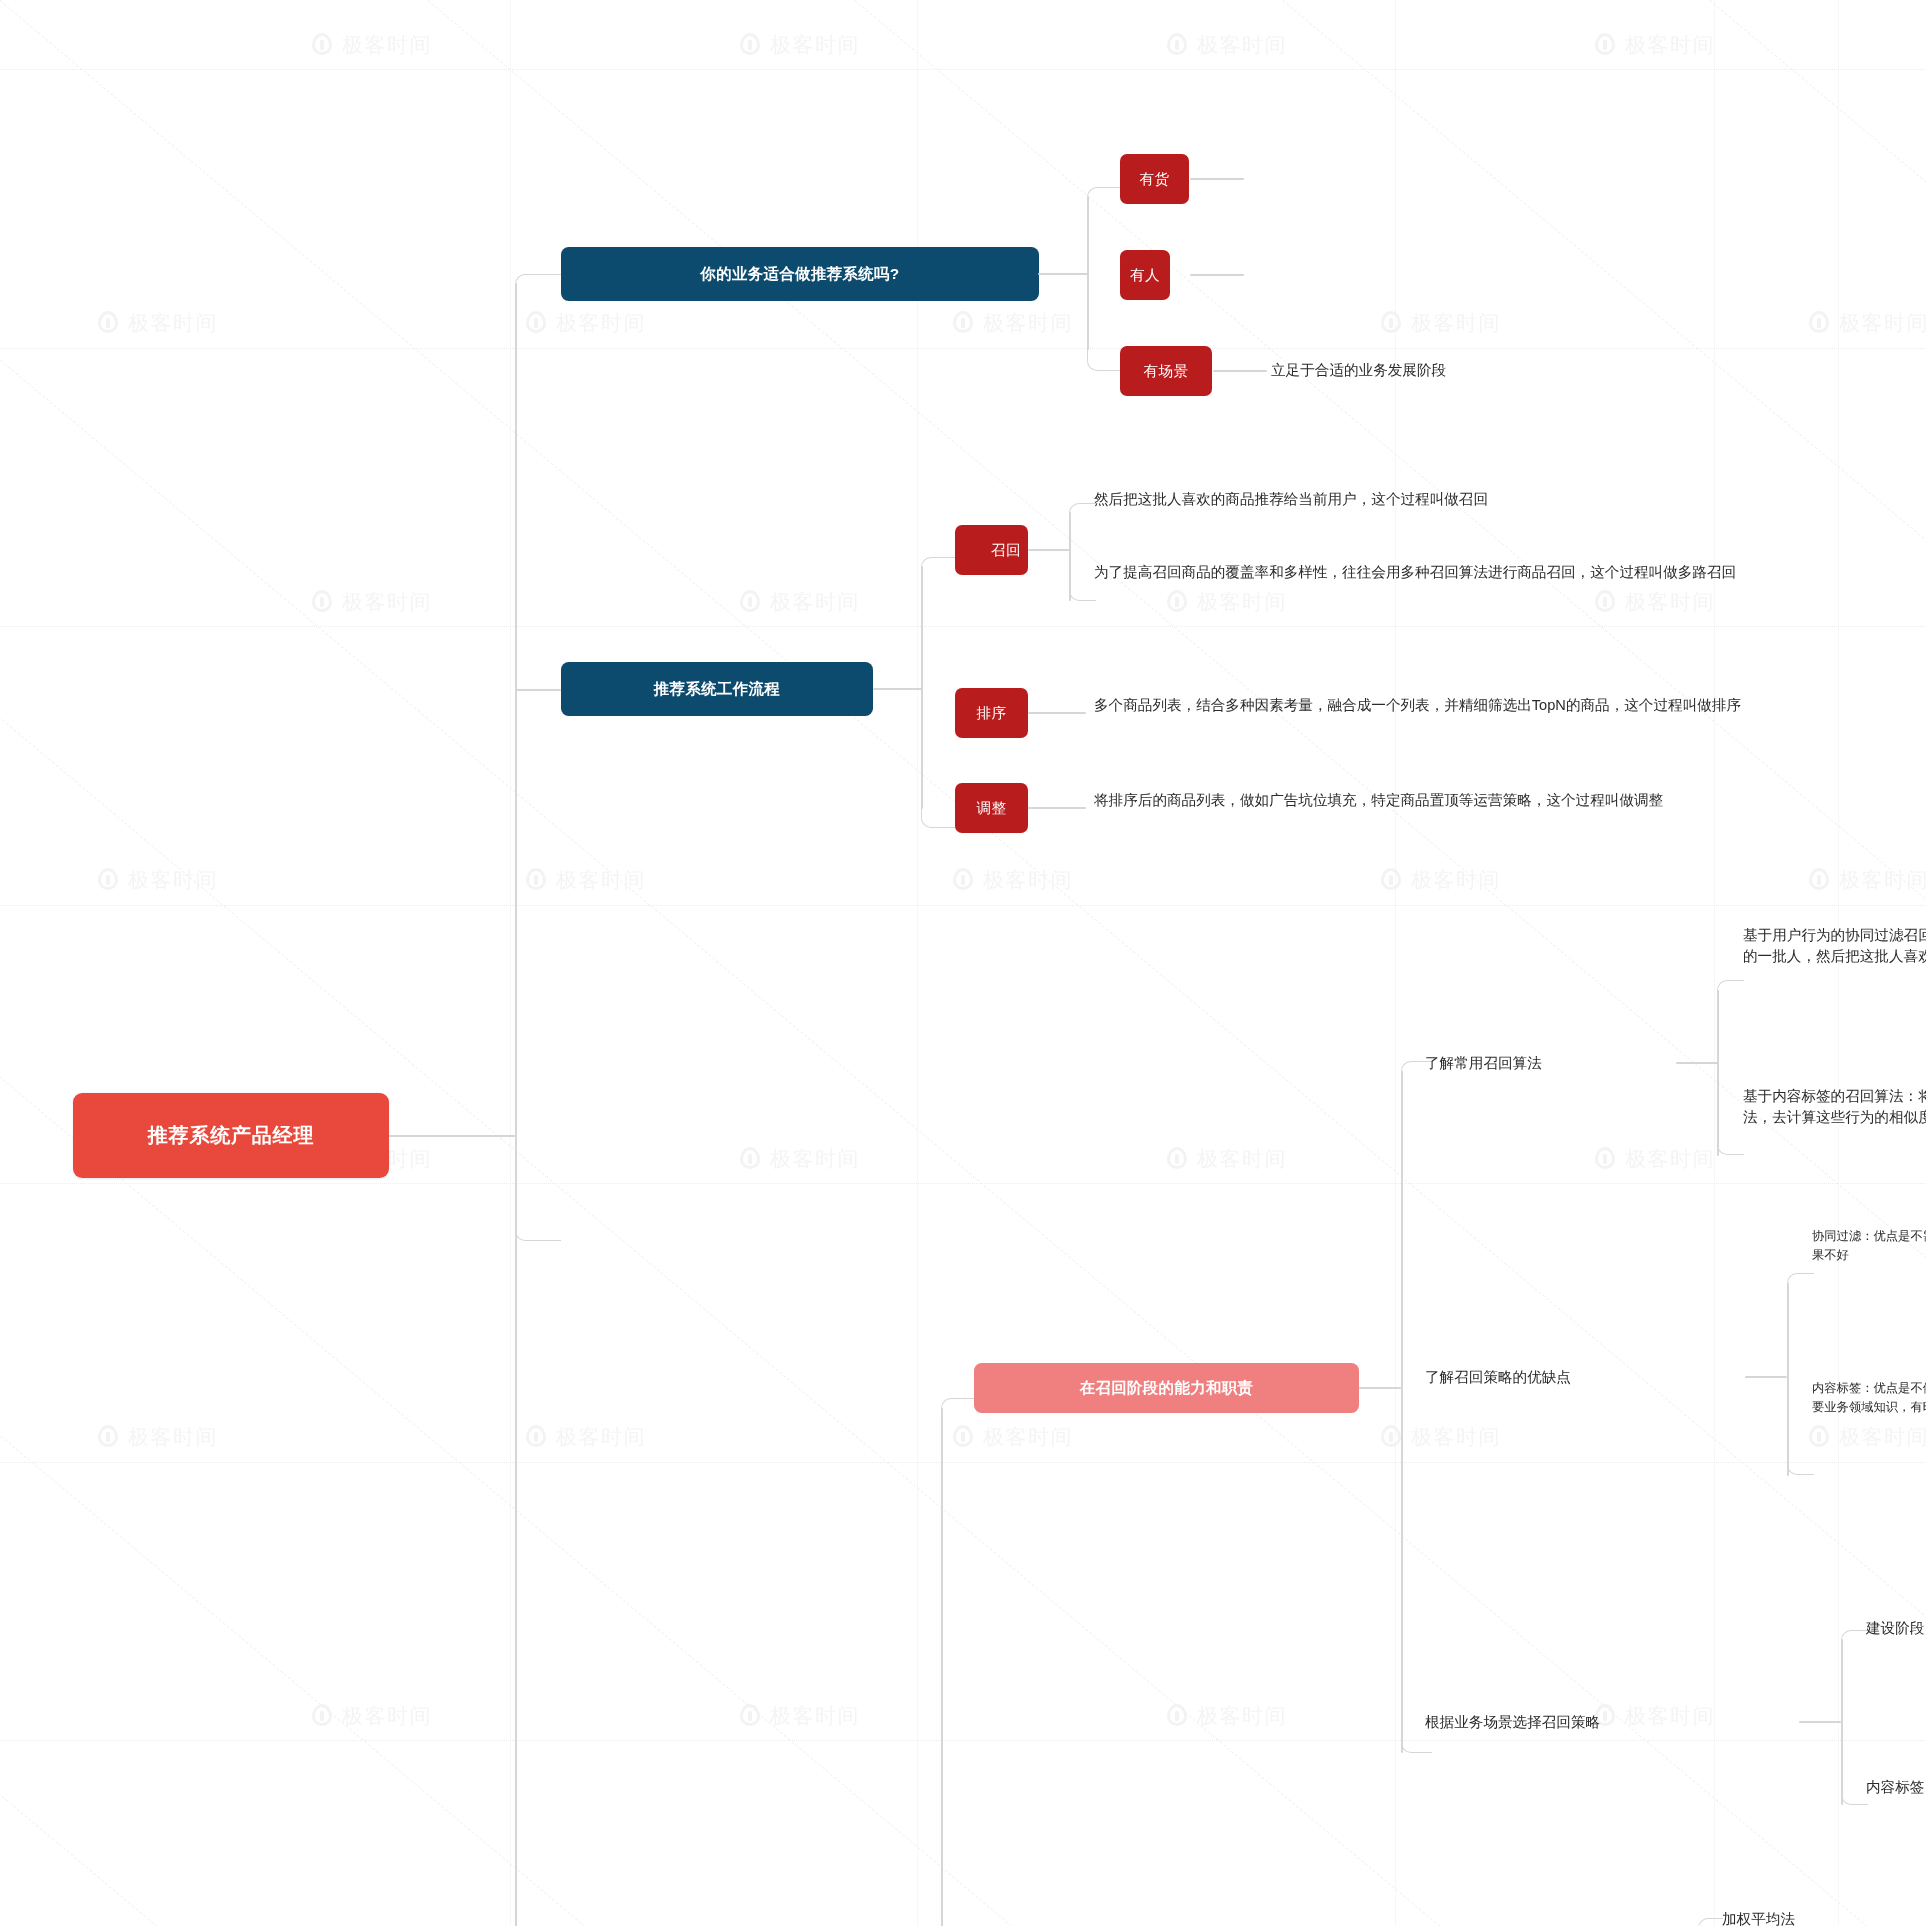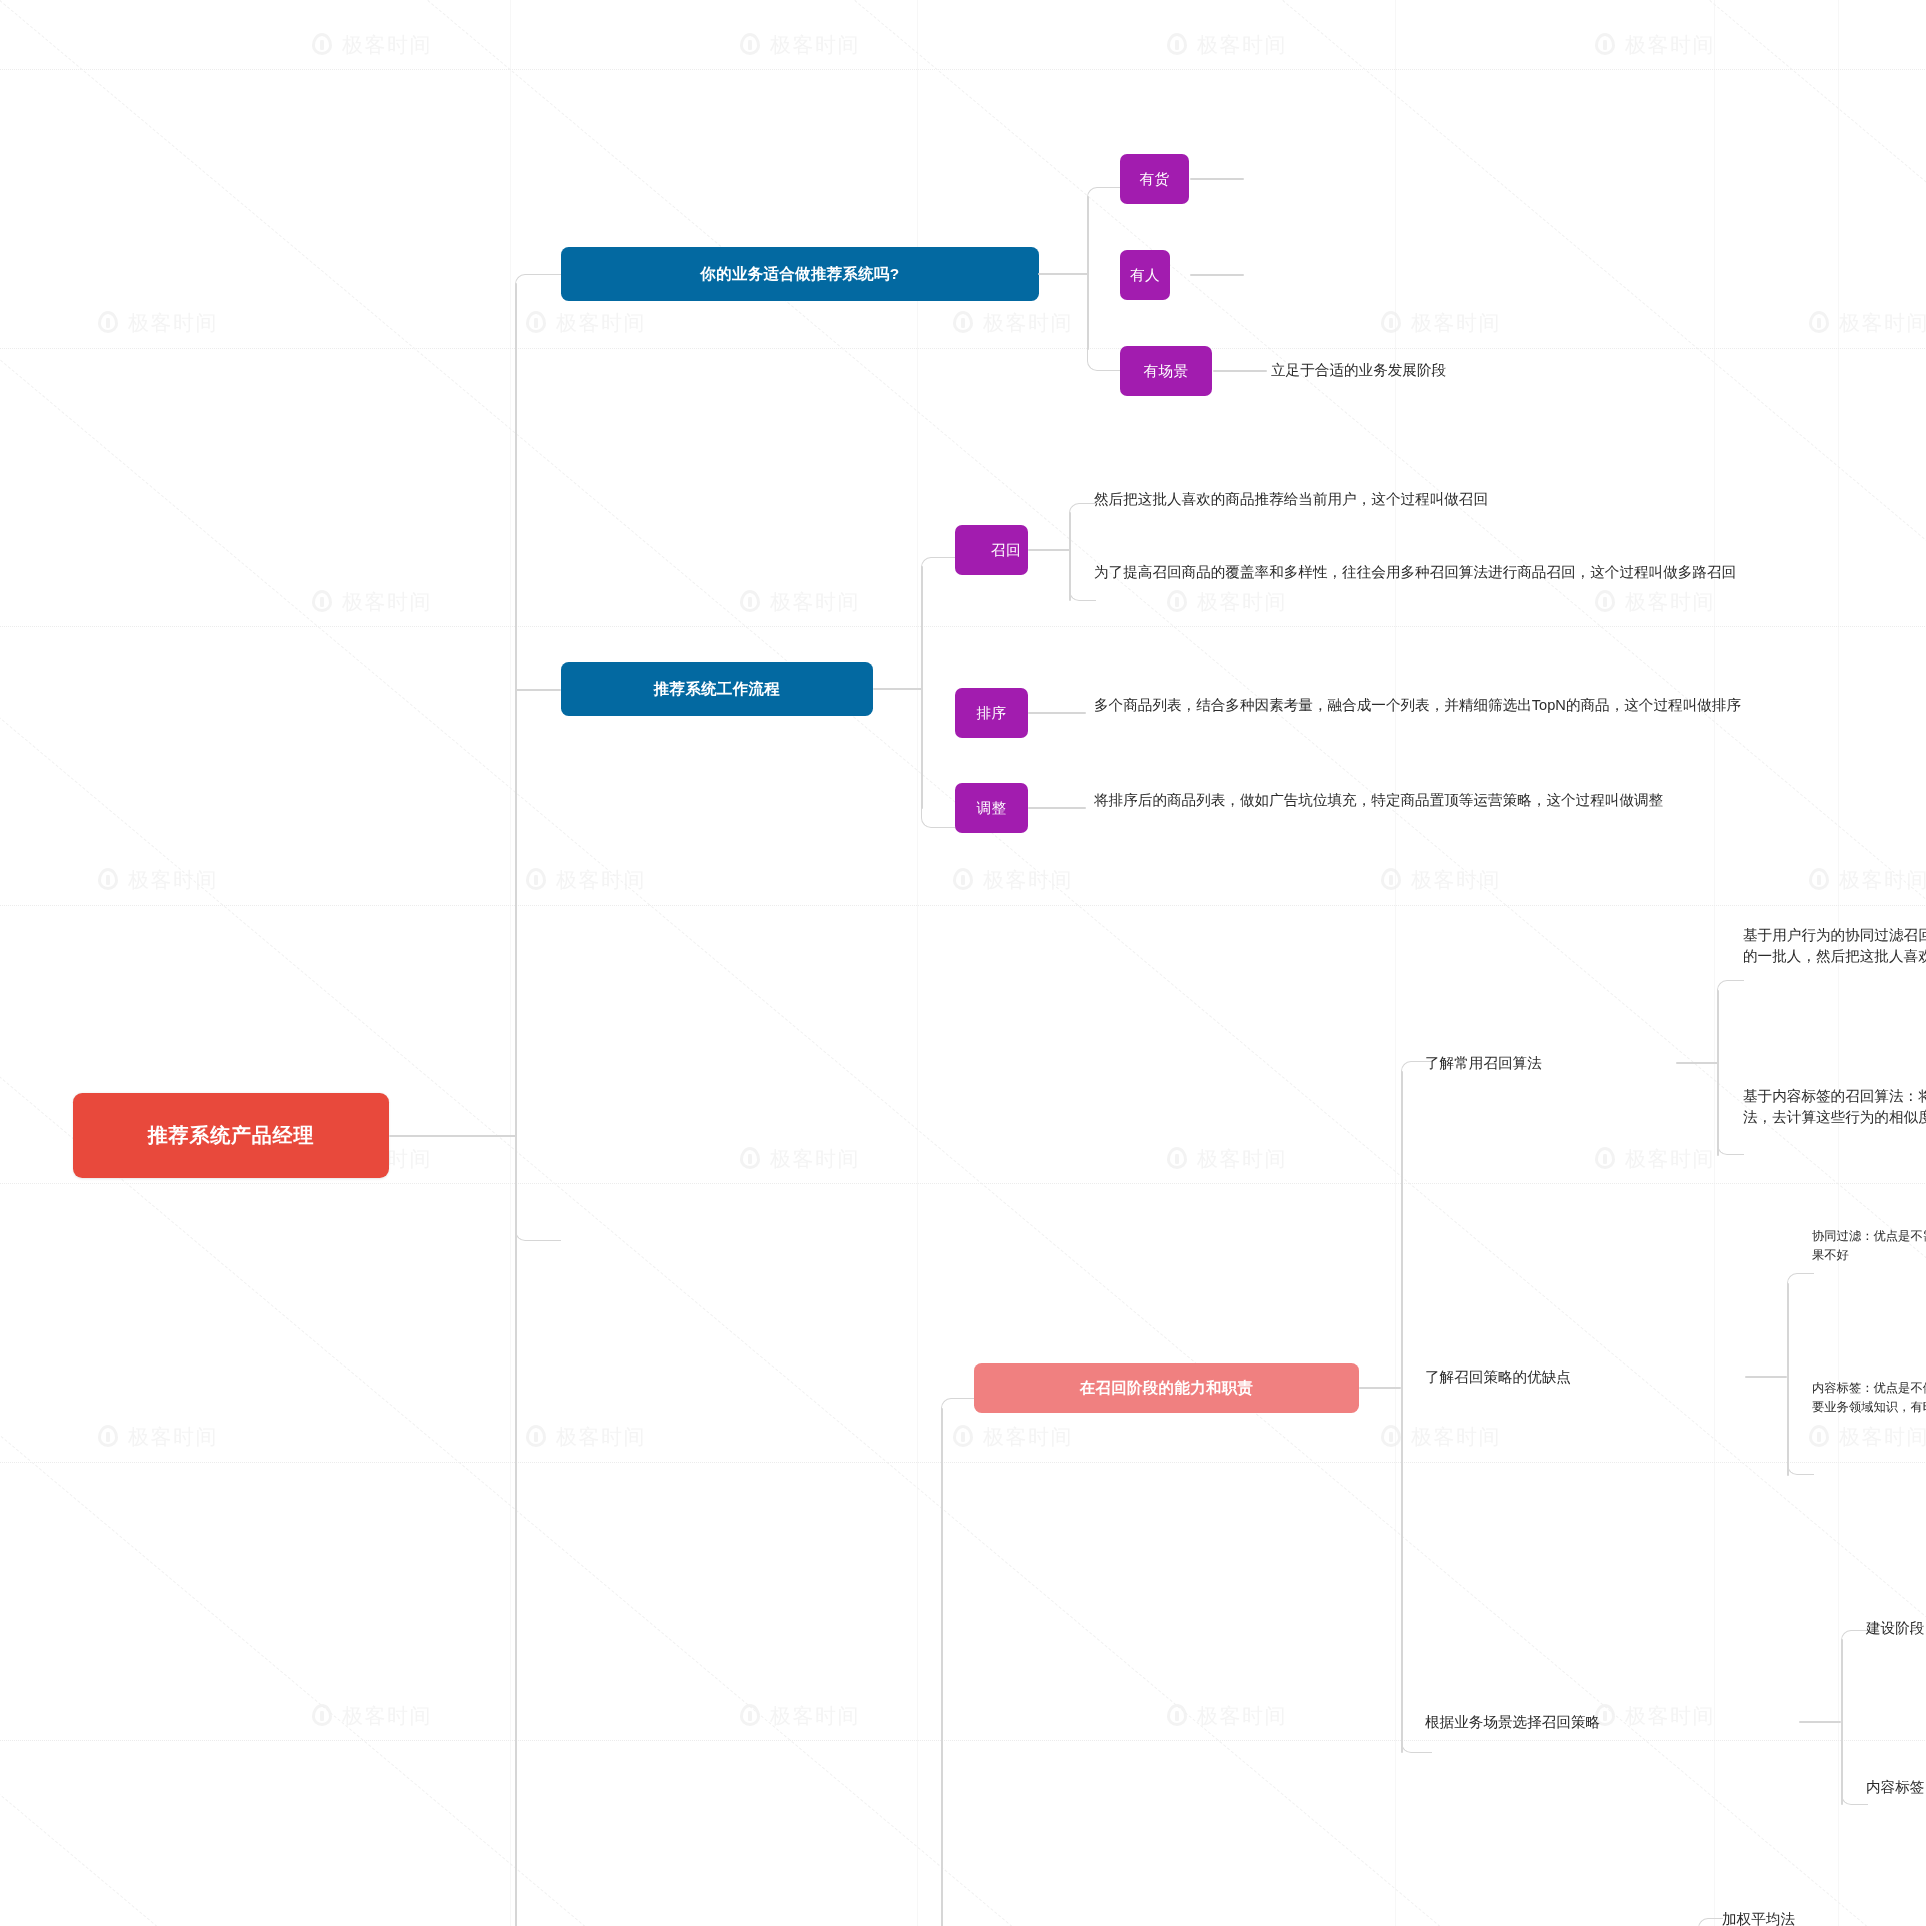--- a/index.html
+++ b/index.html
@@ -42,31 +42,31 @@
 
   .node{position:absolute;box-sizing:border-box;}
 
   .n-root{
     background:#e8493c;color:#ffffff;border-radius:9.2px;
     font-weight:bold;display:flex;align-items:center;justify-content:center;
     font-size:20px;letter-spacing:0.8px;
     box-shadow:0 0.8px 2.3px rgba(0,0,0,.10);
   }
   .n-l2{
-    background:#0369a1;color:#ffffff;border-radius:7.7px;
+    background:#0c4a6e;color:#ffffff;border-radius:7.7px;
     font-weight:bold;display:flex;align-items:center;justify-content:center;
     font-size:15.4px;letter-spacing:0.4px;
   }
   .n-l2s{
     background:#f08080;color:#ffffff;border-radius:7.7px;
     font-weight:bold;display:flex;align-items:center;justify-content:center;
     font-size:15.4px;letter-spacing:0.4px;
   }
   .n-l3p{
-    background:#a21caf;color:#ffffff;border-radius:7px;
+    background:#b91c1c;color:#ffffff;border-radius:7px;
     display:flex;align-items:center;justify-content:center;
     font-size:14.6px;letter-spacing:0.4px;font-weight:normal;
   }
   .n-txt{
     color:#2a2a2a;font-size:14.6px;line-height:1.46;
     display:flex;align-items:center;
   }
   .n-txt.small{font-size:12.3px;line-height:1.52;}
   .n-txt.wrap{display:block;}
 

